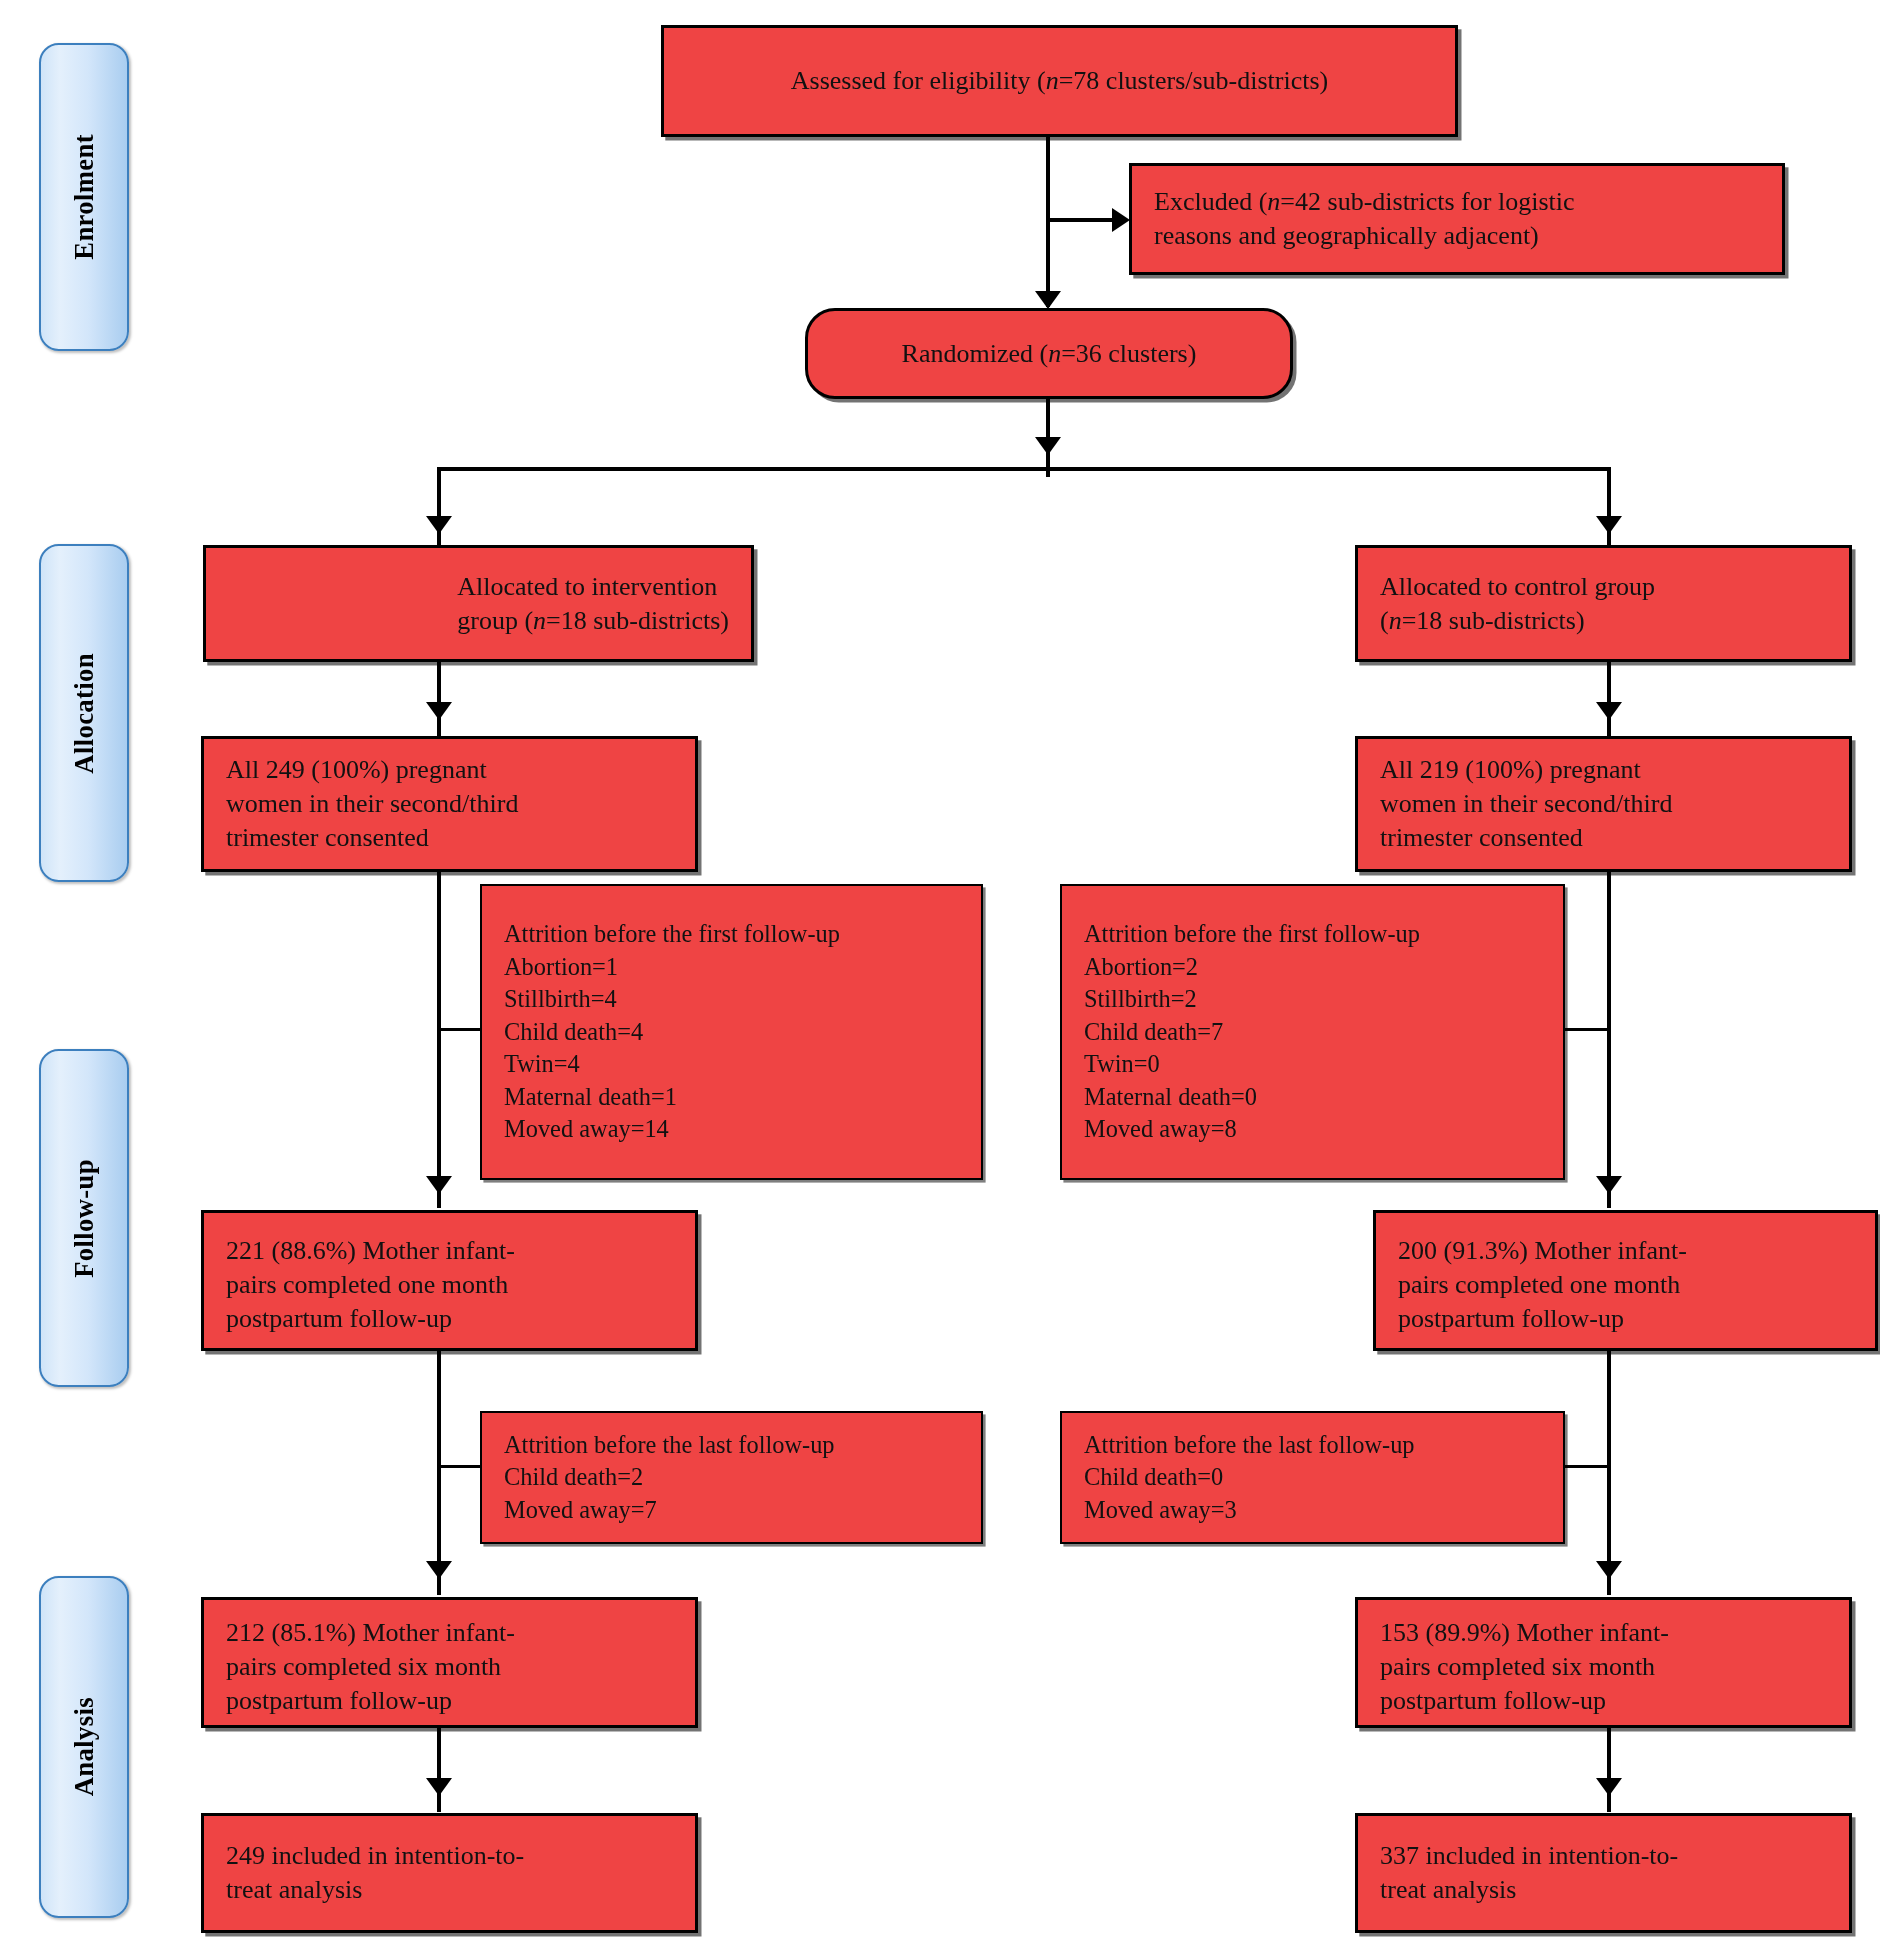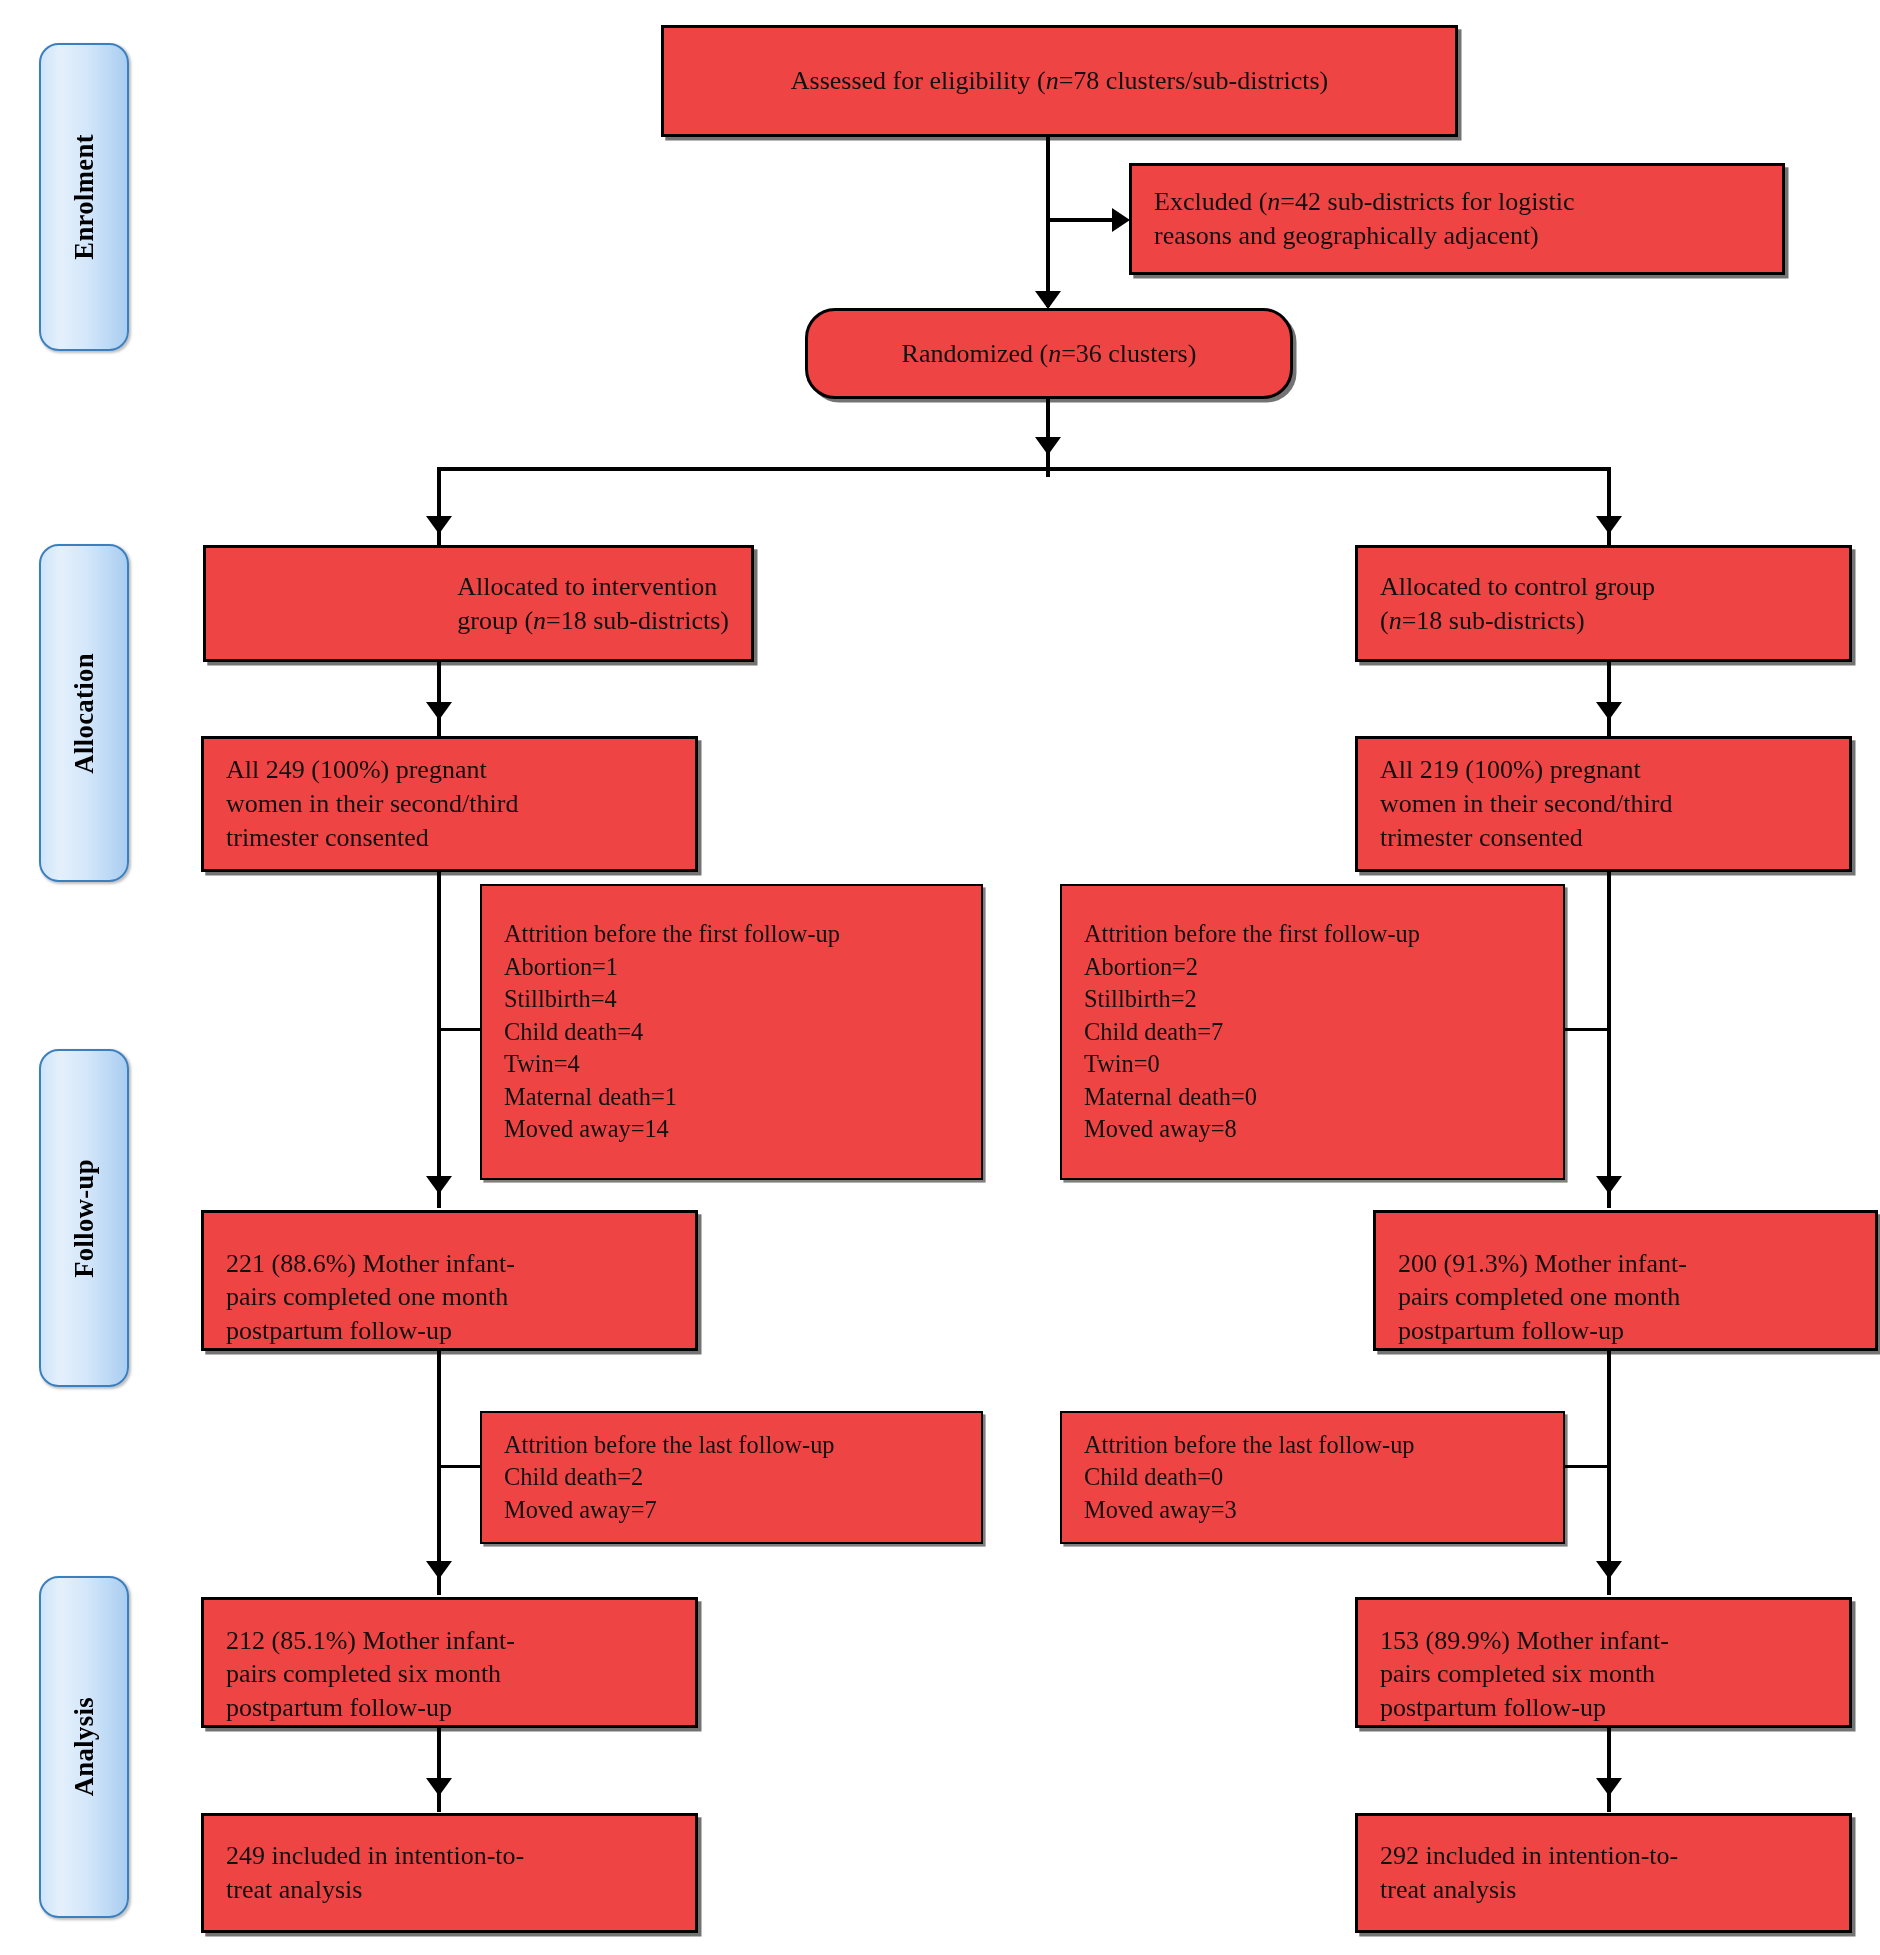--- a/index.html
+++ b/index.html
@@ -48,21 +48,21 @@
   .box .box-text{
     padding:0 22px;
     font-size:26px;
     line-height:1.30;
     color:#111;
     white-space:pre-line;
   }
   .box.center .box-text{width:100%;text-align:center;padding:0 7.7px;}
   .box.tight{border-width:2.6px;box-shadow:3px 3px 0 -0.4px rgba(0,0,0,0.5);}
   .box.tight .box-text{font-size:24.4px;line-height:1.33;}
-  .box.clip{align-items:flex-end;}
+  .box.clip{align-items:center;}
   .box.clip .box-text{padding-top:8.6px;}
 
   
   .nv{font-style:italic;}
 
   
   .ln{position:absolute;background:#000;}
   .vline{width:3.9px;}
   .hline{height:3.9px;}
 
@@ -219,18 +219,18 @@
 pairs completed six month
 postpartum follow-up</span>
   </div>
 
   <div class="box" style="left:201px;top:1813px;width:497px;height:120px;">
     <span class="box-text">249 included in intention-to-
 treat analysis</span>
   </div>
 
   <div class="box" style="left:1355px;top:1813px;width:497px;height:120px;">
-    <span class="box-text">292 included in intention-to-
+    <span class="box-text">337 included in intention-to-
 treat analysis</span>
   </div>
 
 </div>
 
 
 </body></html>

